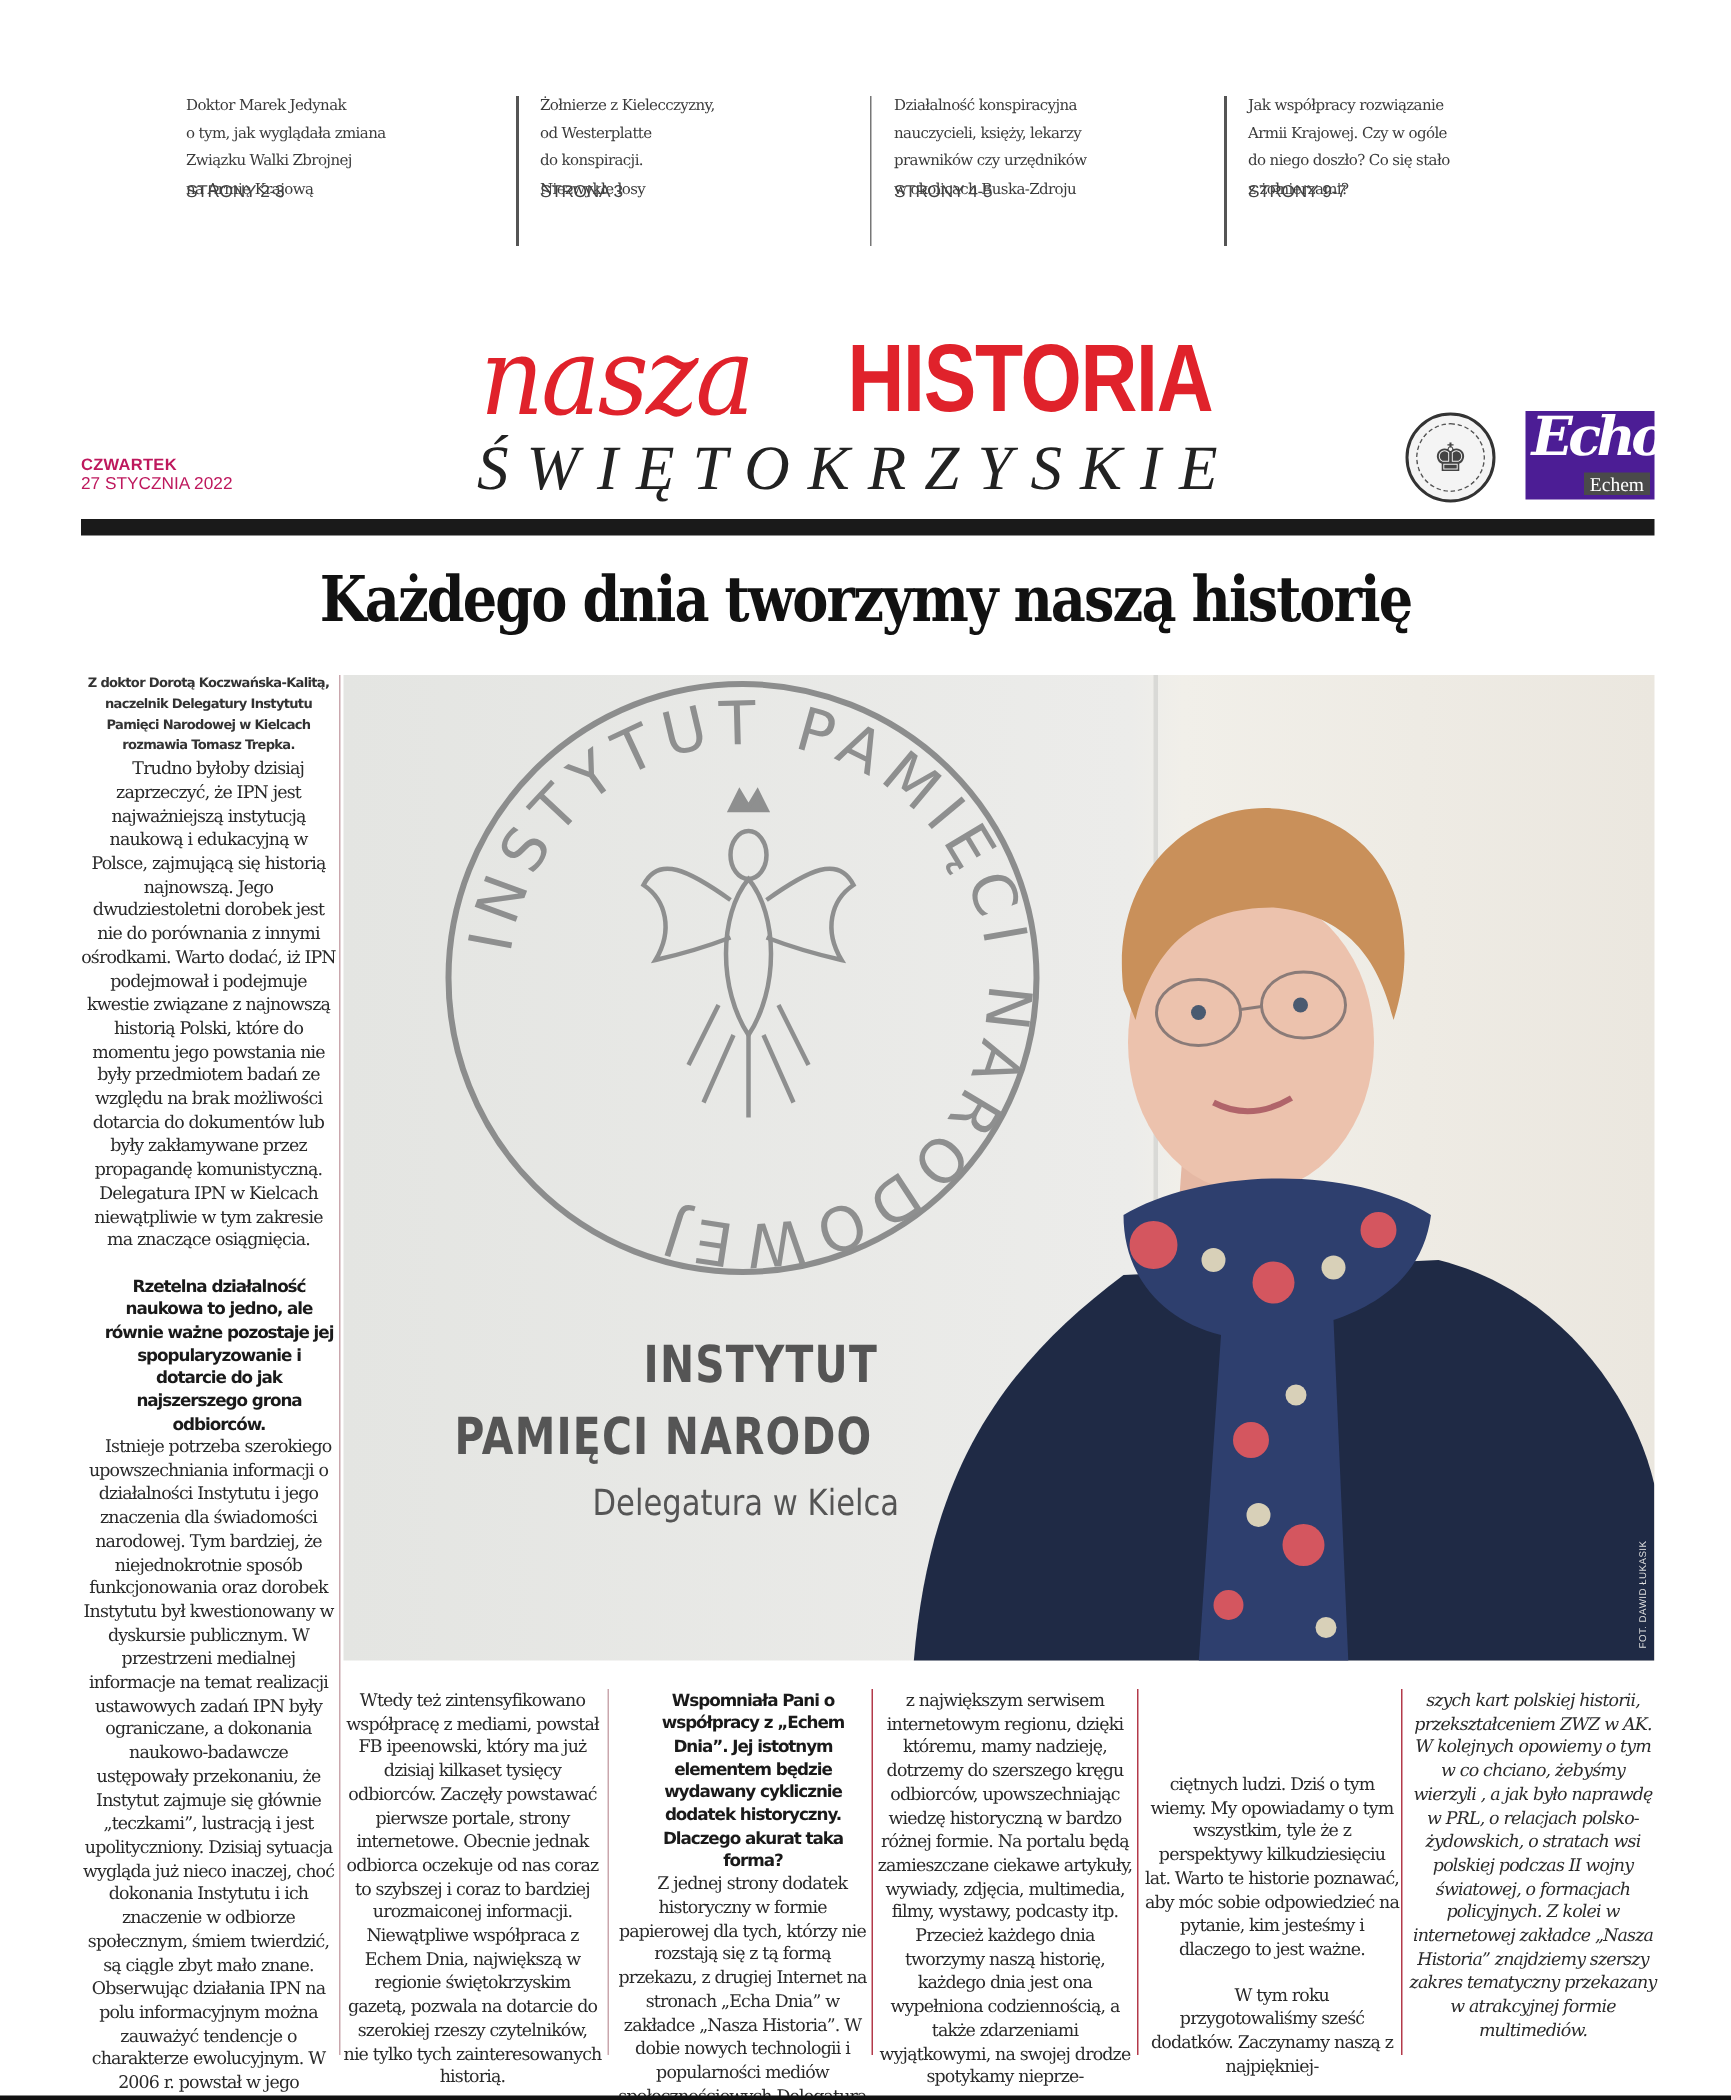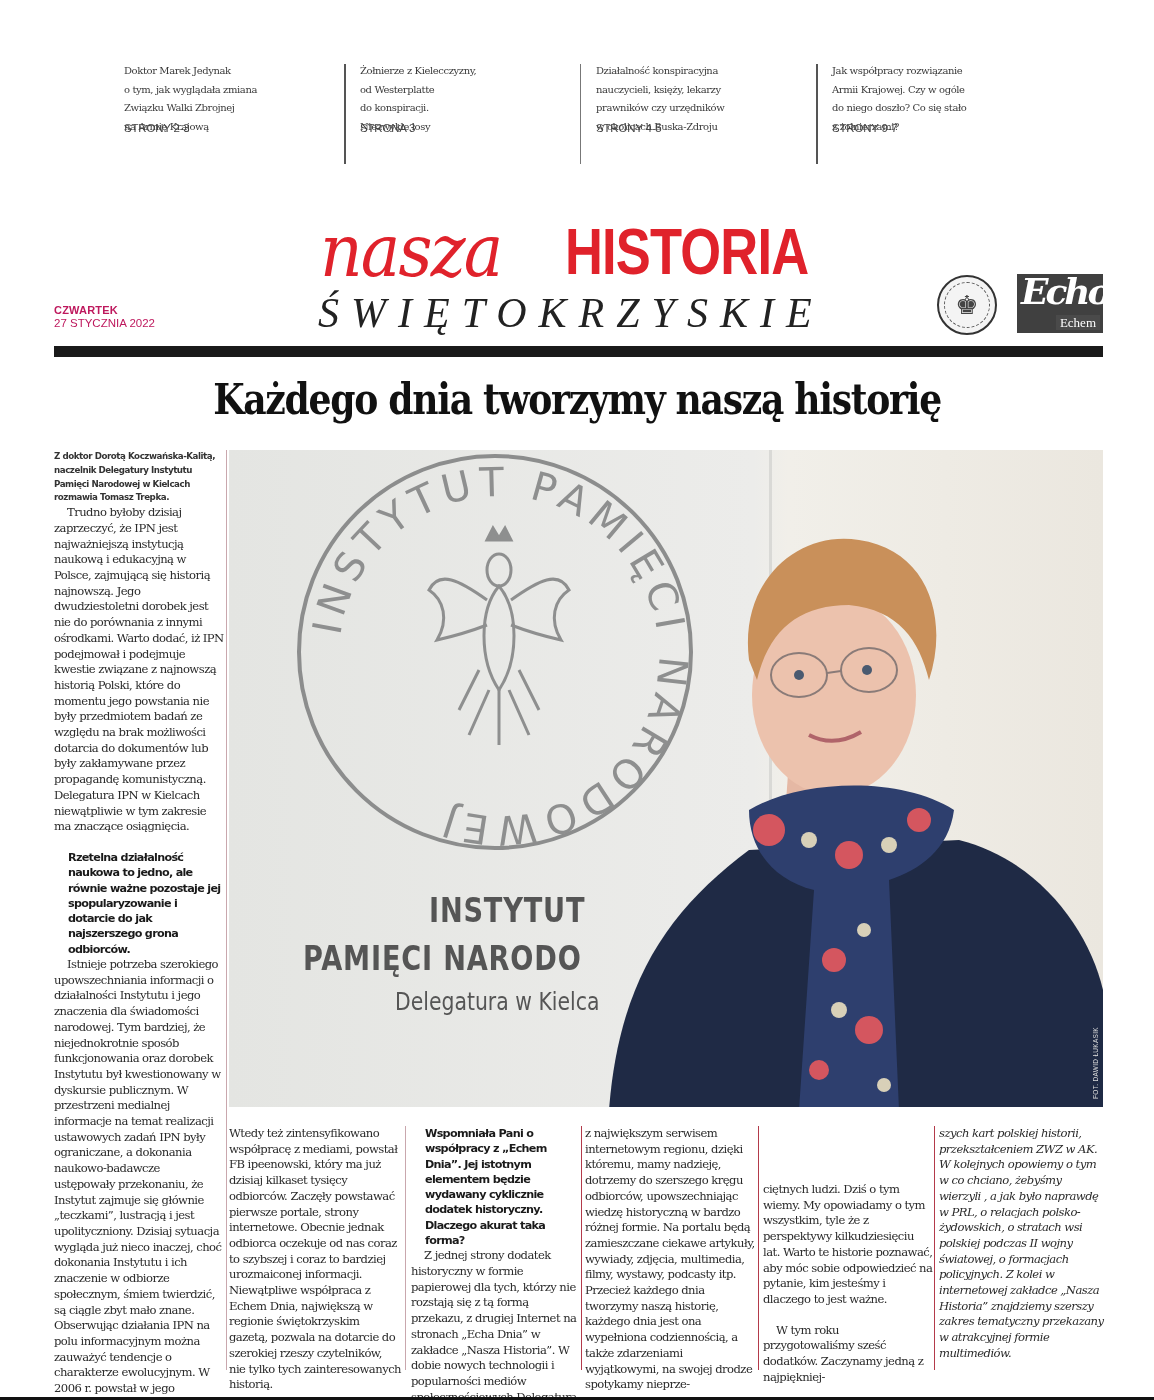--- a/index.html
+++ b/index.html
@@ -17,21 +17,21 @@
   
   .date-block { position: absolute; left: 54px; top: 304px; font-family: "Liberation Sans", sans-serif; color: #be185d; }
   .date-day { font-size: 11px; font-weight: bold; letter-spacing: 0.2px; }
   .date-full { font-size: 11.5px; margin-top: 1px; }
   .logo-nasza { position: absolute; left: 320px; top: 206px; font-family: "DejaVu Serif", serif; font-style: italic; font-size: 72px; color: #e0222b; letter-spacing: -2px; transform: scaleX(0.92); transform-origin: left top; line-height: 90px; }
   .logo-historia { position: absolute; left: 565px; top: 212px; font-family: "Liberation Sans", sans-serif; font-weight: bold; font-size: 64px; color: #e0222b; letter-spacing: -1px; transform: scaleX(0.82); transform-origin: left top; line-height: 80px; }
   .logo-region { position: absolute; left: 318px; top: 290px; font-family: "Liberation Serif", serif; font-style: italic; font-size: 42px; color: #222; letter-spacing: 12px; line-height: 46px; }
   .ipn-emblem { position: absolute; left: 937px; top: 275px; width: 60px; height: 60px; border-radius: 50%; border: 2px solid #333; background: #f4f4f4; display: flex; align-items: center; justify-content: center; }
   .ipn-emblem::before { content: ""; position: absolute; inset: 5px; border-radius: 50%; border: 1px dashed #555; }
   .ipn-emblem span { font-size: 26px; color: #444; }
-  .echo-logo { position: absolute; left: 1017px; top: 274px; width: 86px; height: 59px; background: #404040; }
+  .echo-logo { position: absolute; left: 1017px; top: 274px; width: 86px; height: 59px; background: #4c1d95; }
   .echo-word { position: absolute; left: 4px; top: -4px; font-family: "DejaVu Serif", serif; font-style: italic; font-weight: bold; font-size: 36px; color: #ffffff; letter-spacing: -3px; }
   .echo-dnia { position: absolute; right: 3px; bottom: 3px; background: #4a4a4a; color: #fff; font-family: "Liberation Serif", serif; font-size: 13px; padding: 0 4px; line-height: 15px; }
   .masthead-rule { position: absolute; left: 54px; top: 346px; width: 1049px; height: 11px; background: #1a1a1a; }
 
   
   .headline { position: absolute; left: 0; top: 372px; width: 1154px; text-align: center; font-family: "DejaVu Serif", serif; font-weight: bold; font-size: 42px; color: #111; letter-spacing: -1.5px; line-height: 56px; transform: scaleX(0.86); transform-origin: center top; }
 
   
   .photo { position: absolute; left: 229px; top: 450px; width: 874px; height: 657px; background: linear-gradient(90deg, #e4e5e2 0%, #ececea 60%, #f1efe9 64%, #ebe7df 100%); overflow: hidden; }
   .banner-edge { position: absolute; left: 540px; top: 0; width: 3px; height: 560px; background: #d9d9d6; }
@@ -40,21 +40,21 @@
   .eagle { position: absolute; left: 190px; top: 70px; width: 160px; height: 240px; }
   .banner-text { position: absolute; left: 70px; font-family: "DejaVu Sans", sans-serif; color: #555; letter-spacing: 1px; white-space: nowrap; }
   .bt1 { top: 440px; left: 200px; font-size: 34px; font-weight: bold; transform: scaleX(0.8); transform-origin: left top; }
   .bt2 { top: 488px; left: 74px; font-size: 34px; font-weight: bold; transform: scaleX(0.8); transform-origin: left top; }
   .bt3 { top: 538px; left: 166px; font-size: 24px; transform: scaleX(0.85); transform-origin: left top; letter-spacing: 0; }
   .person { position: absolute; left: 370px; top: 60px; width: 504px; height: 600px; }
   .photo-credit { position: absolute; right: 4px; bottom: 8px; writing-mode: vertical-rl; transform: rotate(180deg); font-family: "Liberation Sans", sans-serif; font-size: 6.5px; color: #ddd; letter-spacing: 0.3px; }
 
   
   .col { position: absolute; font-family: "DejaVu Serif", serif; font-size: 11.6px; line-height: 15.7px; color: #2a2a2a; letter-spacing: -0.55px; }
-  .col p { text-align: left; }
+  .col p { text-align: center; }
   .col .indent { text-indent: 13px; }
   .q { font-family: "DejaVu Sans", sans-serif; font-weight: bold; font-size: 11.2px; line-height: 15.3px; color: #1a1a1a; letter-spacing: -0.7px; padding-left: 14px; }
   .lead { font-family: "DejaVu Sans", sans-serif; font-weight: bold; font-size: 8.7px; line-height: 13.8px; color: #333; letter-spacing: -0.45px; }
   .col-rule { position: absolute; width: 1px; background: #c9a7ad; }
   .c1 { left: 54px; top: 450px; width: 170px; }
   .c2 { left: 229px; top: 1126px; width: 172px; }
   .c3 { left: 411px; top: 1126px; width: 168px; }
   .c4 { left: 585px; top: 1126px; width: 170px; }
   .c5 { left: 763px; top: 1182px; width: 170px; }
   .c6 { left: 939px; top: 1126px; width: 166px; font-style: italic; }
@@ -200,21 +200,21 @@
 <div class="col-rule" style="left:581px; top:1126px; height:244px; background:#b33a4a;"></div>
 
 <div class="col c4">
   <p>z największym serwisem internetowym regionu, dzięki któremu, mamy nadzieję, dotrzemy do szerszego kręgu odbiorców, upowszechniając wiedzę historyczną w bardzo różnej formie. Na portalu będą zamieszczane ciekawe artykuły, wywiady, zdjęcia, multimedia, filmy, wystawy, podcasty itp. Przecież każdego dnia tworzymy naszą historię, każdego dnia jest ona wypełniona codziennością, a także zdarzeniami wyjątkowymi, na swojej drodze spotykamy nieprze-</p>
 </div>
 <div class="col-rule" style="left:758px; top:1126px; height:244px; background:#b33a4a;"></div>
 
 <div class="col c5">
   <p>ciętnych ludzi. Dziś o tym wiemy. My opowiadamy o tym wszystkim, tyle że z perspektywy kilkudziesięciu lat. Warto te historie poznawać, aby móc sobie odpowiedzieć na pytanie, kim jesteśmy i dlaczego to jest ważne.</p>
   <div class="gap"></div>
-  <p class="indent">W tym roku przygotowaliśmy sześć dodatków. Zaczynamy jedną z najpiękniej-</p>
+  <p class="indent">W tym roku przygotowaliśmy sześć dodatków. Zaczynamy naszą z najpiękniej-</p>
 </div>
 <div class="col-rule" style="left:934px; top:1126px; height:244px; background:#b33a4a;"></div>
 
 <div class="col c6">
   <p>szych kart polskiej historii, przekształceniem ZWZ w AK. W kolejnych opowiemy o tym w co chciano, żebyśmy wierzyli , a jak było naprawdę w PRL, o relacjach polsko-żydowskich, o stratach wsi polskiej podczas II wojny światowej, o formacjach policyjnych. Z kolei w internetowej zakładce „Nasza Historia” znajdziemy szerszy zakres tematyczny przekazany w atrakcyjnej formie multimediów.</p>
 </div>
 
 <div class="bottom-rule"></div>
 
 </body></html>

